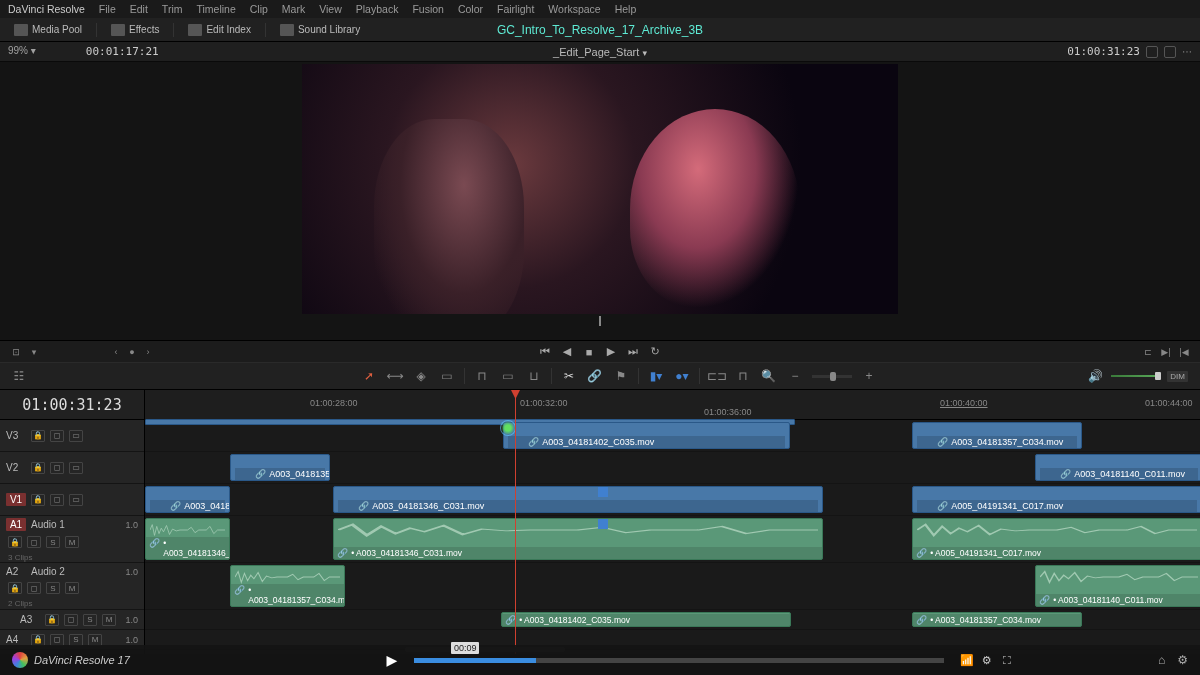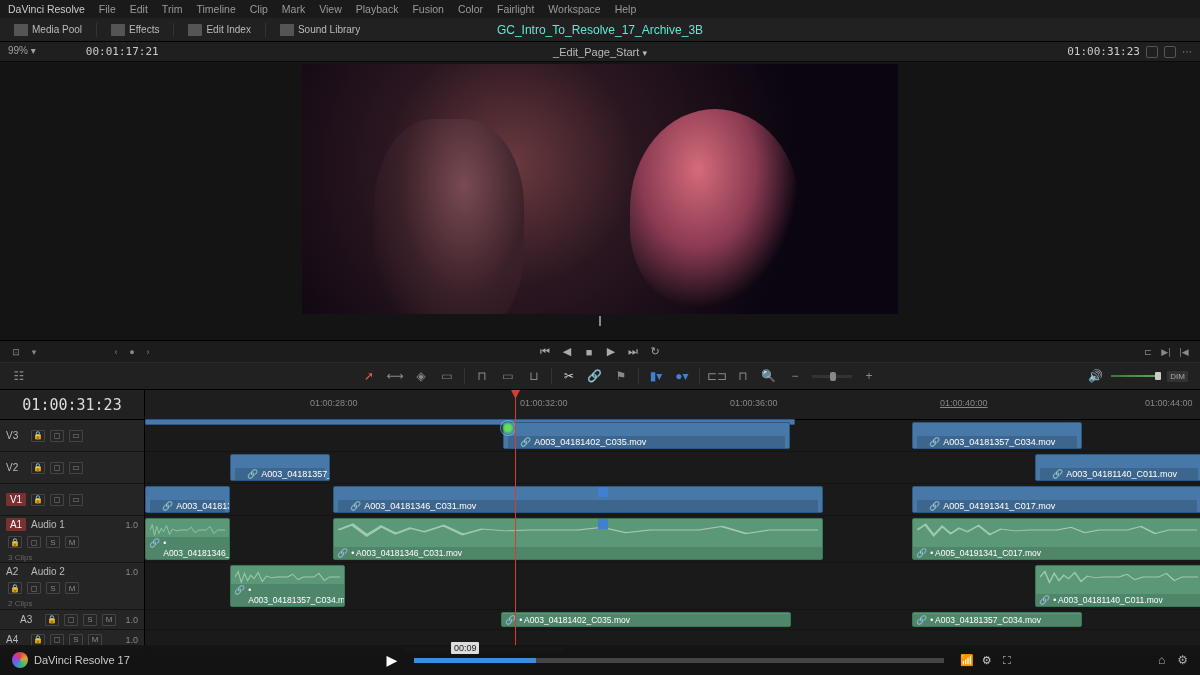--- a/index.html
+++ b/index.html
@@ -77,34 +77,34 @@
 .playhead::before { content:""; position:absolute; top:0; left:-4px; width:9px; height:9px; background:#d04030; clip-path:polygon(0 0,100% 0,50% 100%); }
 
 .tracks { position:relative; }
 .track { position:relative; border-bottom:1px solid #141414; }
 .track.h32 { height:32px; }
 .track.h47 { height:47px; }
 .track.h20 { height:20px; }
 
 .clip { position:absolute; top:2px; bottom:2px; border-radius:2px; font-size:9px; color:#fff; padding:0 4px; display:flex; align-items:flex-end; overflow:hidden; }
 .clip.v { background:#4878a8; border:1px solid #2a5888; }
-.clip.v .lbl { background:rgba(0,0,0,0.15); width:100%; padding:1px 12px; display:flex; align-items:center; gap:3px; font-size:9px; }
+.clip.v .lbl { background:rgba(0,0,0,0.15); width:100%; padding:1px 20px; display:flex; align-items:center; gap:3px; font-size:9px; }
 .clip.a { background:#5a9878; border:1px solid #3a7858; }
 .clip.a .wave { position:absolute; top:2px; left:4px; right:4px; height:18px; opacity:0.6; }
 .clip.a .lbl { position:absolute; bottom:0; left:0; right:0; padding:1px 3px; background:rgba(0,0,0,0.12); font-size:8.5px; display:flex; gap:3px; }
 .link-ic { font-size:9px; }
 
 .tiny-top { position:absolute; height:6px; background:#4878a8; border:1px solid #2a5888; top:-1px; border-radius:1px; }
 
 .marker { position:absolute; width:10px; height:12px; background:#4080d0; border-radius:2px 2px 0 0; top:-2px; z-index:10; }
 .marker.green { background:radial-gradient(circle,#60e060 30%,transparent 70%); border-radius:50%; width:16px; height:16px; border:1px solid rgba(100,200,255,0.6); }
 
 
 .bottom-bar { position:absolute; bottom:0; left:0; right:0; height:30px; background:rgba(20,20,20,0.92); display:flex; align-items:center; padding:0 12px; gap:10px; z-index:100; }
-.bottom-bar .logo { display:flex; align-items:center; gap:6px; font-size:11px; color:#ccc; }
+.bottom-bar .logo { display:flex; align-items:center; gap:6px; font-size:11px; color:#ccc;font-style:italic; }
 .bottom-bar .logo-ic { width:16px; height:16px; background:conic-gradient(#e04040,#e0a040,#40c060,#4080e0,#a040e0,#e04040); border-radius:50%; }
 .bottom-bar .play { margin-left:240px; width:24px; height:20px; display:flex; align-items:center; justify-content:center; color:#fff; font-size:14px; }
 .bottom-bar .progress { flex:0 0 530px; height:5px; background:#444; position:relative; }
 .bottom-bar .progress .fill { position:absolute; left:0; top:0; bottom:0; width:23%; background:#3a8de0; }
 .bottom-bar .progress .tip { position:absolute; top:-16px; left:7%; background:#ddd; color:#222; font-size:9px; padding:1px 3px; border-radius:1px; }
 .bottom-bar .ricons { margin-left:6px; display:flex; gap:6px; color:#ccc; font-size:11px; }
 .bottom-bar .ricons span { width:14px; text-align:center; }
 .bottom-bar .far-right { margin-left:auto; display:flex; gap:12px; color:#aaa; font-size:12px; }
 
 .hscroll { position:absolute; bottom:2px; left:260px; width:160px; height:5px; background:#3a3a3a; border-radius:3px; z-index:60; }
@@ -302,21 +302,21 @@
           <span class="sq">S</span>
           <span class="sq">M</span>
           <span class="lv">1.0</span>
         </div>
       </div>
   </div>
   <div class="track-area">
     <div class="ruler" id="ruler">
         <div class="tick" style="left: 165px;">01:00:28:00</div>
         <div class="tick" style="left: 375px;">01:00:32:00</div>
-        <div class="tick" style="left: 585px;">01:00:36:00</div>
+        <div class="tick" style="left: 559px; margin-top: 9px;">01:00:36:00</div>
         <div class="tick" style="left: 795px; text-decoration: underline;">01:00:40:00</div>
         <div class="tick" style="left: 1000px;">01:00:44:00</div>
       </div>
     <div class="playhead" id="playhead" style="left: 370px;"></div>
     <div class="tracks" id="tracks">
         <div class="track h32">
           <div class="tiny-top" style="left: 0px; width: 650px;"></div>
           <div class="clip v" style="left: 358px; width: 287px;">
             <div class="lbl">
               <span class="link-ic">🔗</span>

